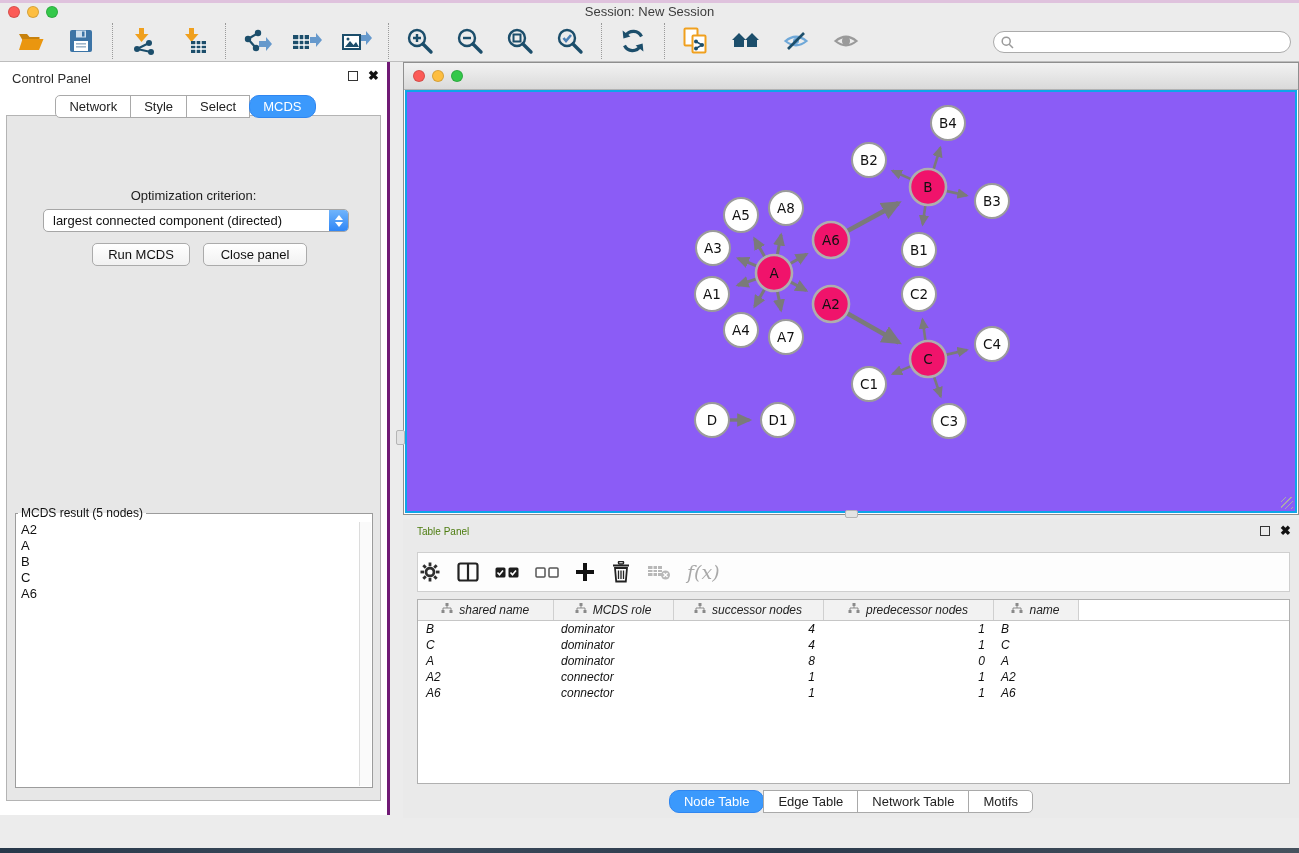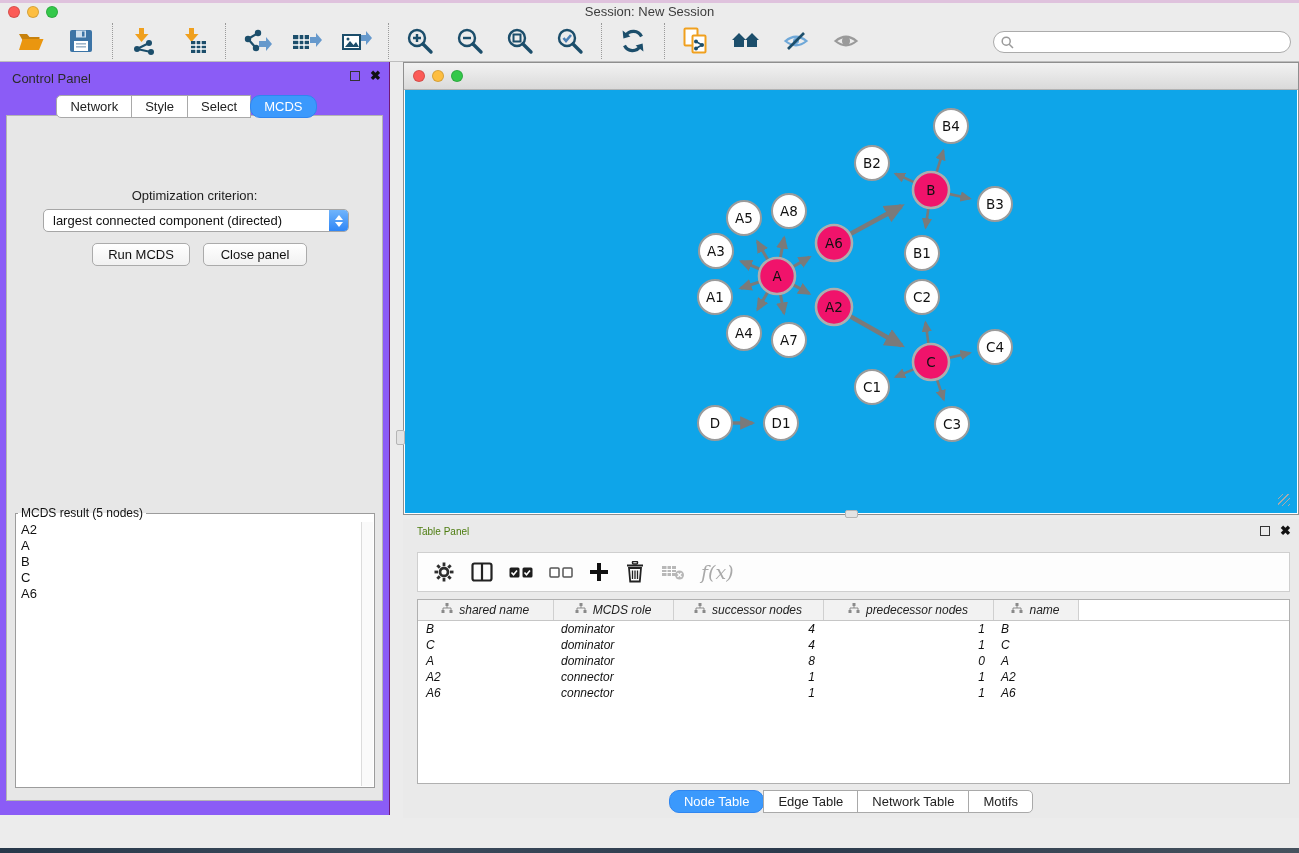--- a/index.html
+++ b/index.html
@@ -16,21 +16,21 @@
 
   
   #toolbar{position:absolute;left:0;top:20px;width:100%;height:42px;border-bottom:1px solid #bdbdbd;display:flex;align-items:center;box-sizing:border-box;}
   .tbgroup{display:flex;align-items:center;gap:18px;padding:0 15px;}
   .tbsep{width:0;height:36px;border-left:1px dotted #9a9a9a;}
   .tbicon{display:inline-flex;align-items:center;justify-content:center;width:32px;height:32px;cursor:pointer;}
   #search-box{position:absolute;right:8px;top:11px;width:298px;height:22px;background:#fff;border:1px solid #ababab;border-radius:12px;display:flex;align-items:center;padding-left:7px;box-sizing:border-box;}
   #search-box input{border:none;outline:none;flex:1;font-size:12px;background:transparent;margin-left:5px;}
 
   
-  #control-panel{position:absolute;left:0;top:62px;width:390px;height:753px;background:#8b5cf6;border-right:1px solid #701a75;box-sizing:border-box;}
+  #control-panel{position:absolute;left:0;top:62px;width:390px;height:753px;background:#ffffff;border-right:3px solid #701a75;box-sizing:border-box;}
   #cp-header{position:absolute;left:12px;top:9px;font-size:13px;color:#2b2b2b;}
   .panel-ctls{position:absolute;right:8px;top:9px;display:flex;gap:10px;align-items:center;}
   .float-btn{width:10px;height:10px;border:1.5px solid #333;box-sizing:border-box;cursor:pointer;}
   .close-btn{font-size:13px;font-weight:bold;color:#111;cursor:pointer;line-height:10px;}
   #cp-body{position:absolute;left:6px;right:6px;top:53px;bottom:14px;border:1px solid #b4b4b4;background:#e7e7e7;}
   #control-tabs{position:absolute;left:0;right:16px;top:33px;display:flex;justify-content:center;z-index:3;}
   .tab{background:#fff;border:1px solid #a9a9a9;padding:3px 13px;font-size:13px;color:#222;margin-left:-1px;cursor:pointer;}
   .tab:first-child{border-radius:5px 0 0 5px;margin-left:0;}
   .tab:last-child{border-radius:0 5px 5px 0;}
   .tab.active{background:#3b99fc;border-color:#2f86f0;color:#fff;border-radius:10px;}
@@ -47,31 +47,31 @@
   #mcds-fieldset legend{font-size:12px;color:#111;margin-left:2px;padding:0 3px;background:transparent;}
   #mcds-list{position:absolute;left:1px;right:13px;top:2px;bottom:1px;overflow:hidden;background:#fff;}
   #mcds-list .item{font-size:13px;color:#111;line-height:16px;padding-left:4px;}
   #mcds-scroll{position:absolute;right:1px;top:2px;bottom:1px;width:11px;background:#fafafa;border-left:1px solid #dcdcdc;}
 
   
   #net-window{position:absolute;left:403px;top:62px;width:896px;height:453px;background:#fff;border:1px solid #8f8f8f;box-sizing:border-box;}
   #net-titlebar{position:absolute;left:0;top:0;right:0;height:26px;background:linear-gradient(#f2f2f2,#dadada);border-bottom:1px solid #b2b2b2;}
   #net-titlebar .lights{top:7px;left:9px;}
   #net-titlebar .title{position:absolute;left:0;right:0;top:5px;text-align:center;font-size:13px;color:#333;}
-  #net-canvas{position:absolute;left:1px;right:1px;top:27px;bottom:1px;background:#0ea5e9;border:5px solid #0ea5e9;box-sizing:border-box;}
+  #net-canvas{position:absolute;left:1px;right:1px;top:27px;bottom:1px;background:#8b5cf6;border:2px solid #0ea5e9;box-sizing:border-box;}
   #graph-svg{position:absolute;left:0;top:0;}
   #net-grip{position:absolute;right:2px;bottom:2px;width:12px;height:12px;background:
     repeating-linear-gradient(135deg,transparent 0 3px,#aaa 3px 4px);cursor:nwse-resize;}
   #v-split-grip{position:absolute;left:396px;top:430px;width:9px;height:15px;background:#e3e3e3;border:1px solid #b5b5b5;border-radius:2px;box-sizing:border-box;cursor:col-resize;z-index:5;}
   #h-split-grip{position:absolute;left:845px;top:510px;width:13px;height:8px;background:#e3e3e3;border:1px solid #b5b5b5;border-radius:2px;box-sizing:border-box;cursor:row-resize;z-index:5;}
 
   
   #table-panel{position:absolute;left:403px;top:519px;width:896px;height:299px;background:#eaeaea;}
   #tp-header{position:absolute;left:14px;top:7px;font-size:10px;color:#4d7c0f;}
-  #tp-toolbar{position:absolute;left:14px;right:9px;top:33px;height:40px;background:#fdfdfd;border:1px solid #cfcfcf;display:flex;align-items:center;gap:16px;padding-left:15px;box-sizing:border-box;}
+  #tp-toolbar{position:absolute;left:14px;right:9px;top:33px;height:40px;background:#fdfdfd;border:1px solid #cfcfcf;display:flex;align-items:center;gap:16px;padding-left:1px;box-sizing:border-box;}
   .tpicon{display:inline-flex;align-items:center;justify-content:center;cursor:pointer;}
   .tpicon.disabled{cursor:default;}
   #fx-label{font-family:"DejaVu Serif",serif;font-style:italic;font-size:19px;color:#a9a9a9;}
   #tp-table-wrap{position:absolute;left:14px;right:9px;top:80px;bottom:34px;background:#fff;border:1px solid #b0b0b0;overflow:hidden;box-sizing:border-box;font-style:italic;}
   table.dtable{border-collapse:collapse;table-layout:fixed;width:100%;}
   table.dtable th{height:20px;background:#f2f2f2;border-right:1px solid #d0d0d0;border-bottom:1px solid #c6c6c6;font-weight:normal;font-size:12px;color:#222;padding:0;}
   table.dtable th .hwrap{display:flex;align-items:center;justify-content:center;gap:6px;}
   table.dtable th.filler{background:#fff;border-right:none;}
   table.dtable td{height:16px;font-size:12px;color:#111;padding:0 8px;white-space:nowrap;overflow:hidden;}
   td.num{text-align:right;}

